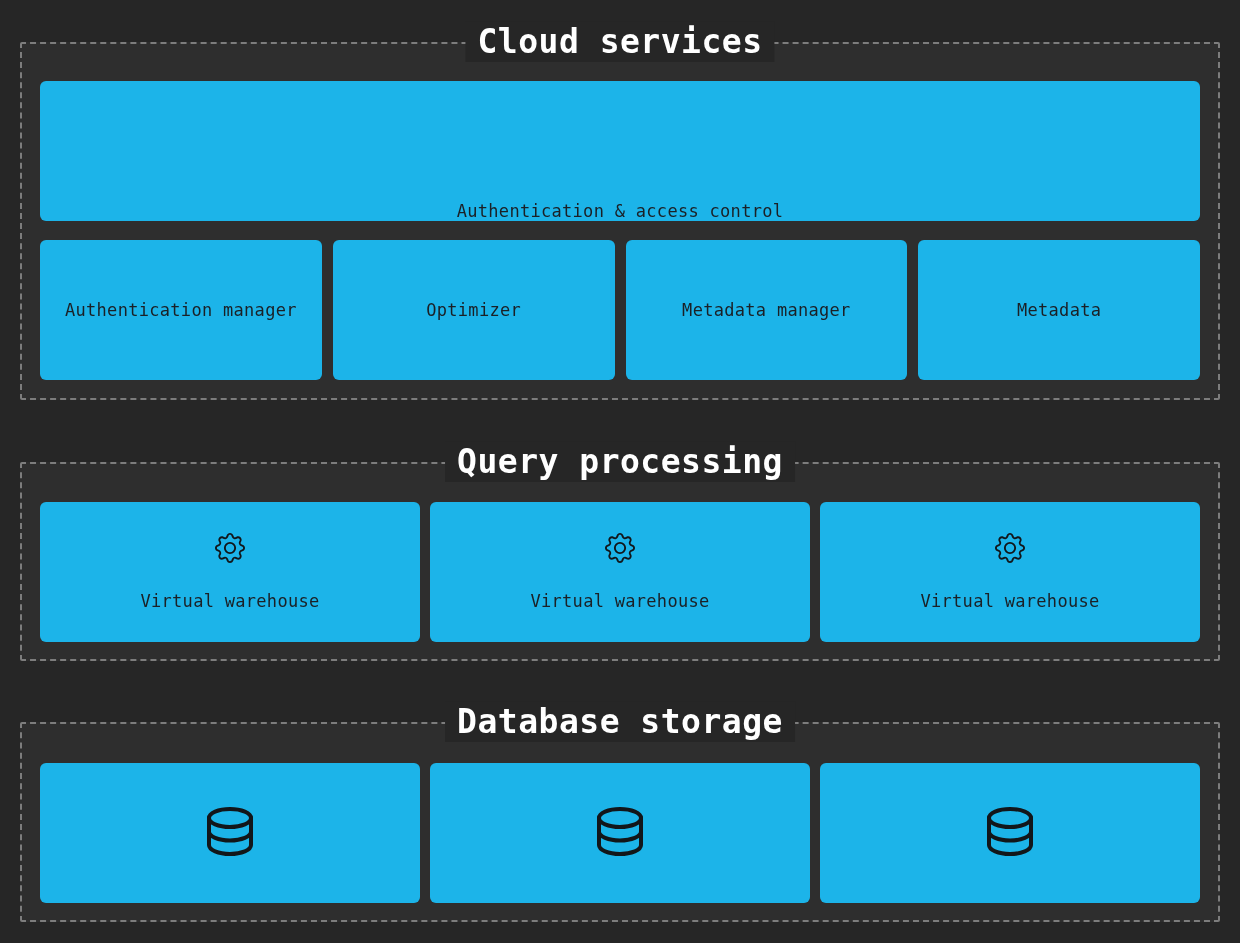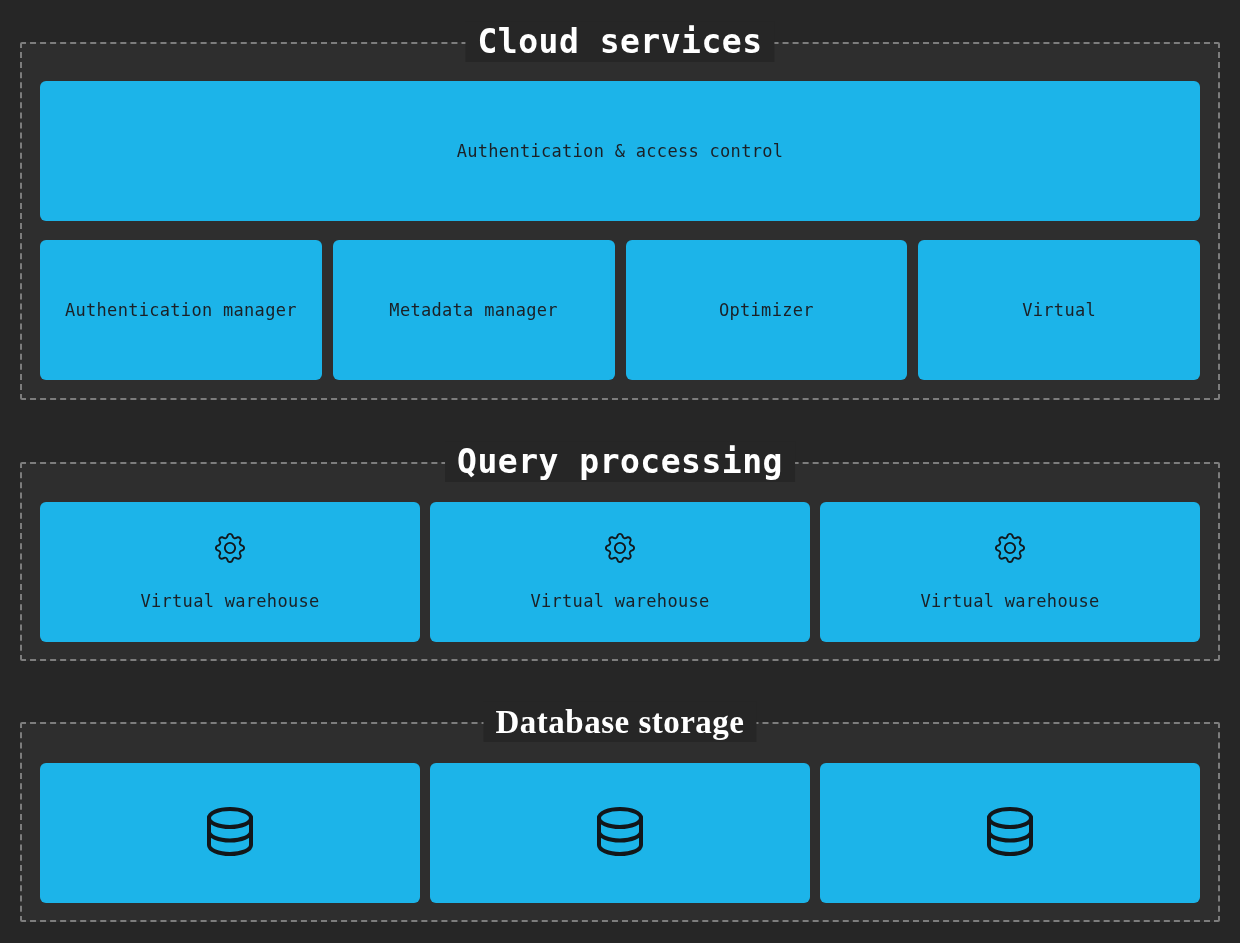--- a/index.html
+++ b/index.html
@@ -32,35 +32,35 @@
     color: #ffffff;
     font-size: 33px;
     font-weight: bold;
     letter-spacing: 0.5px;
     padding: 2px 12px;
     white-space: nowrap;
     line-height: 1.1;
   }
   .group.cloud   { margin-top: 42px; padding: 37px 18px 18px 18px; }
   .group.query   { margin-top: 62px; padding: 38px 18px 17px 18px; }
-  .group.storage { margin-top: 61px; padding: 39px 18px 17px 18px; font-family: Liberation Serif, serif; }
+  .group.storage { margin-top: 61px; padding: 39px 18px 17px 18px; }
 
   .node {
     background: #1cb4e9;
     border-radius: 6px;
     height: 140px;
     display: flex;
     align-items: center;
     justify-content: center;
     color: #1b2026;
     font-size: 17px;
     letter-spacing: 0.3px;
     text-align: center;
   }
-  .wide-node { margin-bottom: 19px; }
+  .wide-node { margin-bottom: 19px; align-items: flex-end; }
   .row { display: flex; gap: 11px; }
   .row .node { flex: 1 1 0; }
   .row-3 { gap: 10px; }
   .node.stacked {
     flex-direction: column;
     gap: 28px;
   }
   .icon { color: #12161a; display: block; line-height: 0; }
   .icon svg { display: block; }
 </style>
@@ -74,27 +74,27 @@
 
     <div class="node wide-node">
       <span>Authentication &amp; access control</span>
     </div>
 
     <div class="row">
       <div class="node">
         <span>Authentication manager</span>
       </div>
       <div class="node">
+        <span>Optimizer</span>
+      </div>
+      <div class="node">
         <span>Metadata manager</span>
       </div>
       <div class="node">
-        <span>Optimizer</span>
-      </div>
-      <div class="node">
-        <span>Virtual</span>
+        <span>Metadata</span>
       </div>
     </div>
   </section>
 
   <section class="group query">
     <span class="group-title">Query processing</span>
 
     <div class="row row-3">
       <div class="node stacked">
         <span class="icon">

